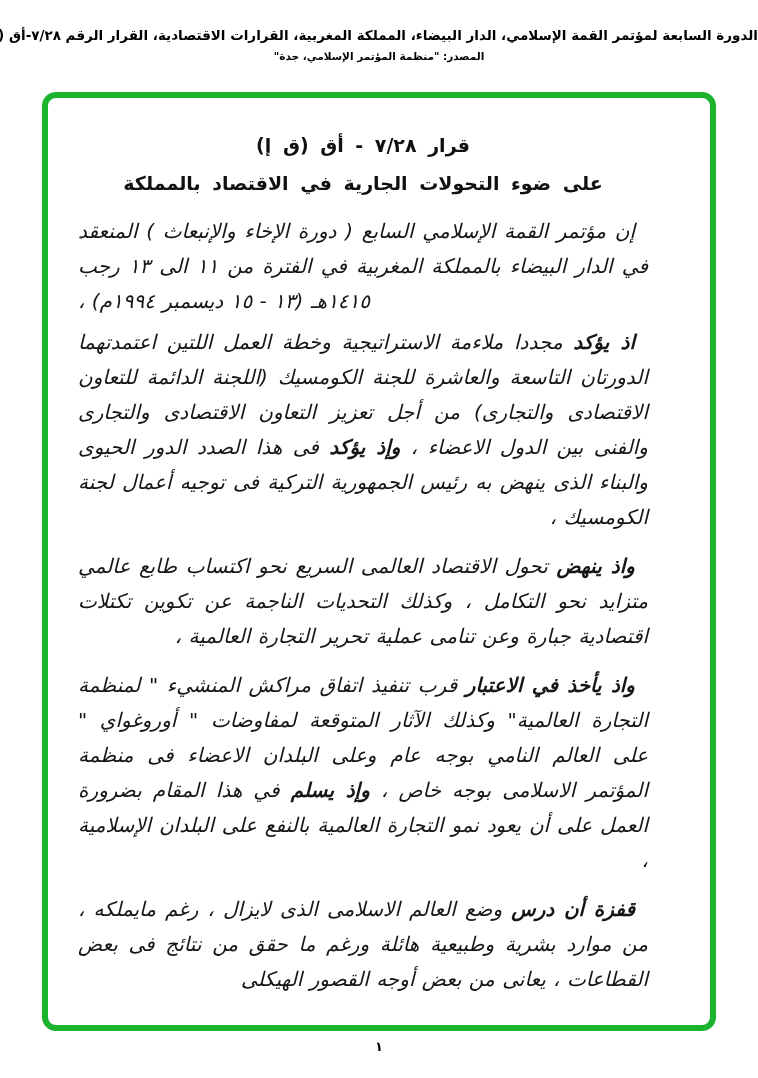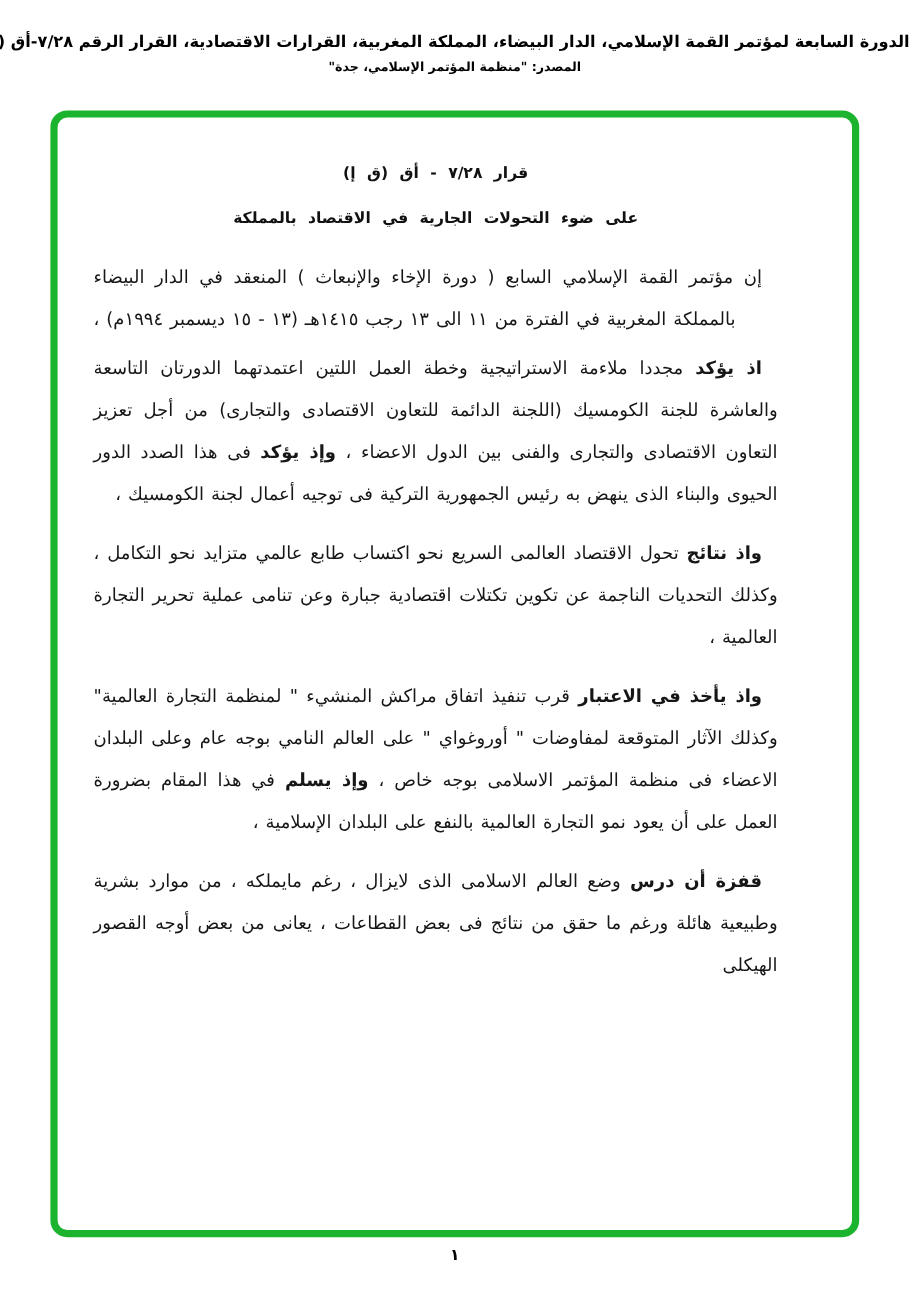--- a/index.html
+++ b/index.html
@@ -42,35 +42,36 @@
     border: 6px solid #1cb32e;
     border-radius: 14px;
     padding: 28px 62px 0 30px;
     direction: rtl;
     overflow: hidden;
     background: #ffffff;
   }
   .title {
     text-align: center;
     font-weight: 700;
-    font-size: 13px;
+    font-size: 19px;
     line-height: 38px;
     word-spacing: 5px;
     color: #111;
     margin-bottom: 12px;
   }
   .para {
     direction: rtl;
     text-align: justify;
     text-align-last: right;
-    font-size: 15px;
+    font-size: 20px;
     line-height: 35px;
     margin: 14px 0 0 0;
     text-indent: 13px;
     word-spacing: 1px;
+    font-style: italic;
   }
   .para .bold { font-weight: 700; }
   .p-intro { text-align-last: left; margin-top: 10px; }
   .p-reaffirm { margin-top: 6px; }
   .pagenum {
     position: absolute;
     top: 1039px;
     left: 0;
     width: 758px;
     text-align: center;
@@ -90,19 +91,19 @@
 <div class="frame" style="border-color: rgb(28, 179, 46);">
 
   <div class="title">
     <div>قرار ٧/٢٨ - أق (ق إ)</div>
     <div>على ضوء التحولات الجارية في الاقتصاد بالمملكة</div>
   </div>
 
   <div>
     <p class="para p-intro"><span>إن مؤتمر القمة الإسلامي السابع ( دورة الإخاء والإنبعاث ) المنعقد في الدار البيضاء بالمملكة المغربية في الفترة من ١١ الى ١٣ رجب ١٤١٥هـ (١٣ - ١٥ ديسمبر ١٩٩٤م) ،</span></p>
     <p class="para p-reaffirm"><span class="bold">اذ يؤكد</span><span> مجددا ملاءمة الاستراتيجية وخطة العمل اللتين اعتمدتهما الدورتان التاسعة والعاشرة للجنة الكومسيك (اللجنة الدائمة للتعاون الاقتصادى والتجارى) من أجل تعزيز التعاون الاقتصادى والتجارى والفنى بين الدول الاعضاء ، </span><span class="bold">وإذ يؤكد</span><span> فى هذا الصدد الدور الحيوى والبناء الذى ينهض به رئيس الجمهورية التركية فى توجيه أعمال لجنة الكومسيك ،</span></p>
-    <p class="para"><span class="bold">واذ نتائج</span><span> تحول الاقتصاد العالمى السريع نحو اكتساب طابع عالمي متزايد نحو التكامل ، وكذلك التحديات الناجمة عن تكوين تكتلات اقتصادية جبارة وعن تنامى عملية تحرير التجارة العالمية ،</span></p>
+    <p class="para"><span class="bold">واذ ينهض</span><span> تحول الاقتصاد العالمى السريع نحو اكتساب طابع عالمي متزايد نحو التكامل ، وكذلك التحديات الناجمة عن تكوين تكتلات اقتصادية جبارة وعن تنامى عملية تحرير التجارة العالمية ،</span></p>
     <p class="para"><span class="bold">واذ يأخذ في الاعتبار</span><span> قرب تنفيذ اتفاق مراكش المنشيء " لمنظمة التجارة العالمية" وكذلك الآثار المتوقعة لمفاوضات " أوروغواي " على العالم النامي بوجه عام وعلى البلدان الاعضاء فى منظمة المؤتمر الاسلامى بوجه خاص ، </span><span class="bold">وإذ يسلم</span><span> في هذا المقام بضرورة العمل على أن يعود نمو التجارة العالمية بالنفع على البلدان الإسلامية ،</span></p>
     <p class="para"><span class="bold">قفزة أن درس</span><span> وضع العالم الاسلامى الذى لايزال ، رغم مايملكه ، من موارد بشرية وطبيعية هائلة ورغم ما حقق من نتائج فى بعض القطاعات ، يعانى من بعض أوجه القصور الهيكلى</span></p>
   </div>
 </div>
 
 <div class="pagenum">١</div>
 
 </body></html>

